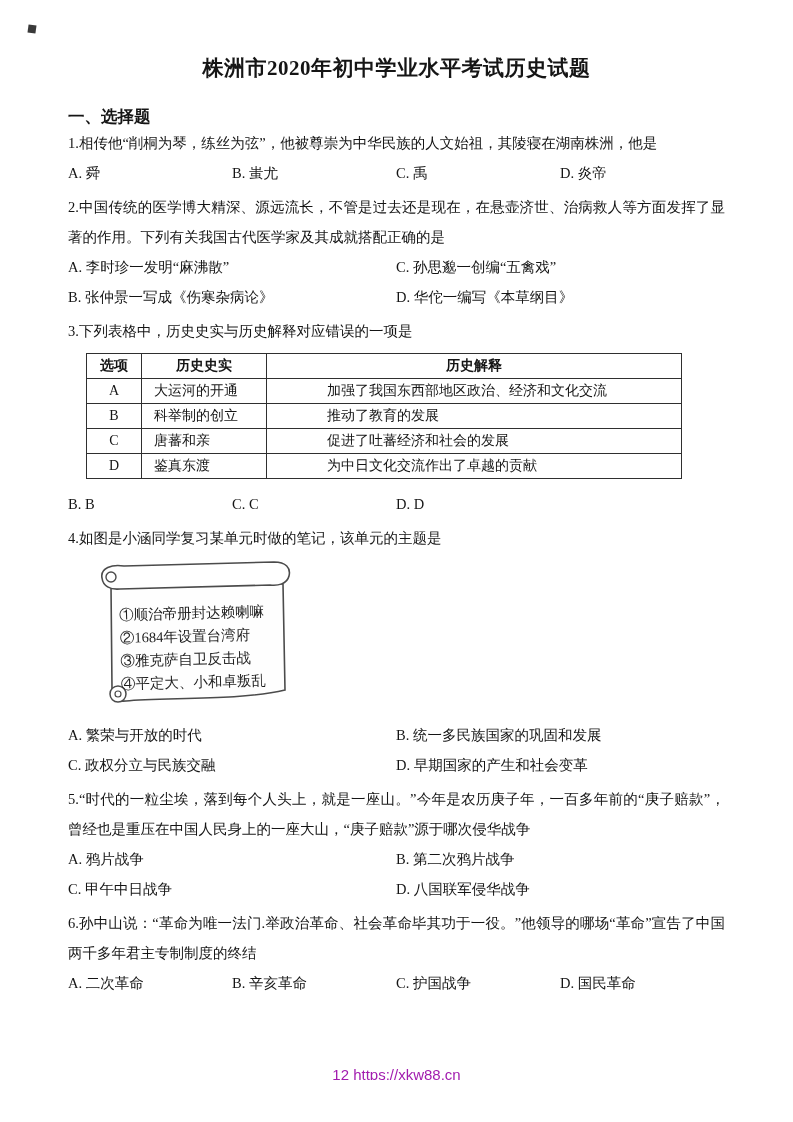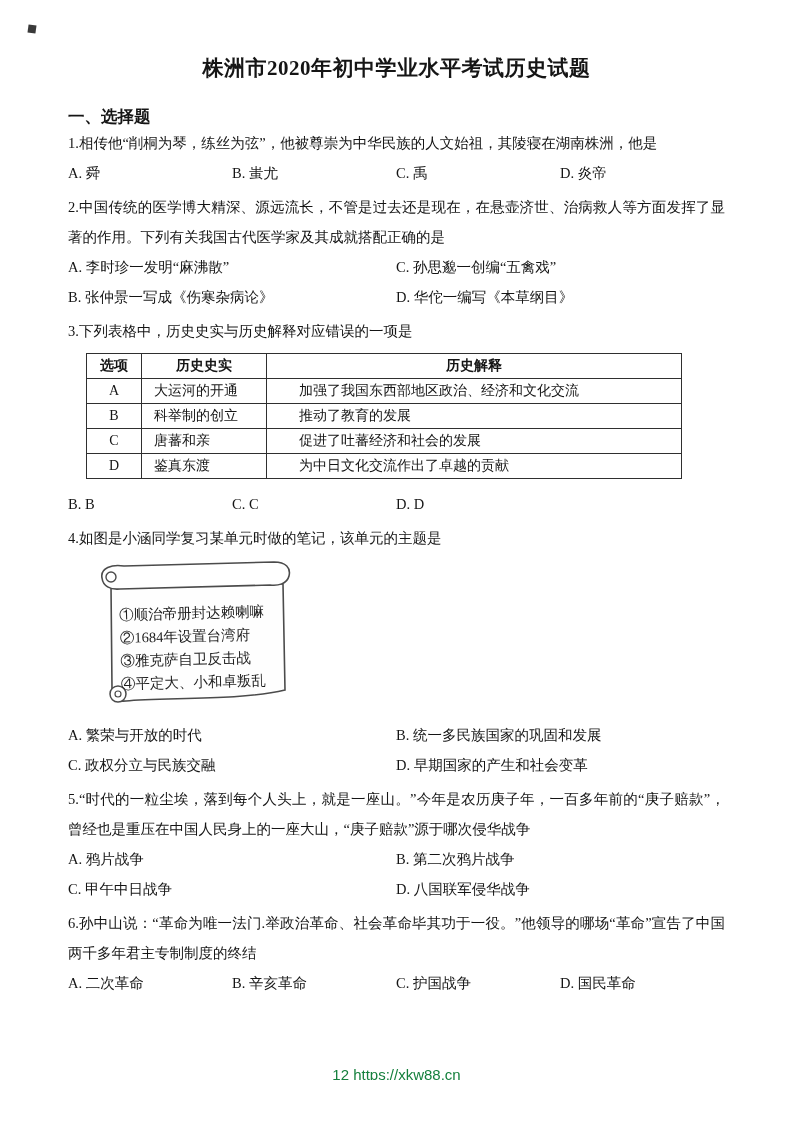--- a/index.html
+++ b/index.html
@@ -58,30 +58,30 @@
     height: 25px;
     padding: 0 6px;
     vertical-align: middle;
   }
   .hist-table th { font-weight: bold; text-align: center; }
   .col-opt { width: 55px; }
   .col-fact { width: 125px; }
   .col-expl { width: 415px; }
   .hist-table td.c1 { text-align: center; }
   .hist-table td.c2 { padding-left: 12px; }
-  .hist-table td.c3 { padding-left: 32px; }
+  .hist-table td.c3 { padding-left: 60px; }
   .note-figure { margin: 3px 0 4px 22px; }
   .note-figure svg { display: block; }
   .footer {
     position: absolute;
     left: 0; right: 0; top: 1066px;
     text-align: center;
     font-family: "Liberation Sans", "DejaVu Sans", sans-serif;
     font-size: 15px;
-    color: #15803d;
+    color: #a21caf;
   }
 </style>
 </head>
 <body>
 
 <div class="page">
   <div class="corner-mark"></div>
 
   <div class="content">
 

